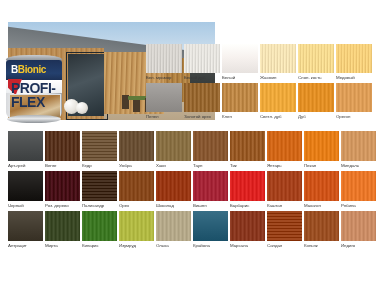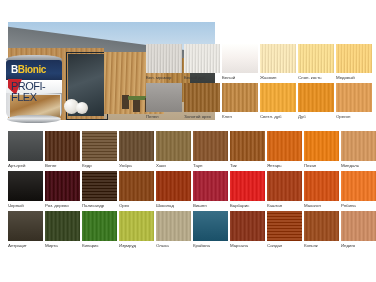--- a/index.html
+++ b/index.html
@@ -74,21 +74,21 @@
   .can-red{position:absolute;left:2px;top:19px;width:14px;height:16px;
     background:#c8232c;
     clip-path:polygon(0 0,100% 0,55% 100%,0 55%);}
   .can-photo{position:absolute;left:3px;top:34px;width:50px;height:24px;
     background:linear-gradient(160deg,#caa46d 0%,#a8763c 40%,#d9c39c 70%,#8e6a3c 100%);
     border:1px solid #dfe1e3;}
   .can-brand{position:absolute;left:5px;top:5px;color:#f6c62a;
     font-size:10px;font-weight:bold;letter-spacing:-.4px;line-height:1;}
   .can-brand .w{color:#ffffff;}
   .can-prof{position:absolute;left:5px;top:21px;color:#1d3157;
-    font-size:11px;font-weight:normal;letter-spacing:-.5px;line-height:1;}
+    font-size:14px;font-weight:bold;letter-spacing:-.5px;line-height:1;}
   .can-base{position:absolute;left:1px;top:60px;width:54px;height:8px;
     border-radius:50%/55%;
     background:linear-gradient(180deg,#aeb2b6,#e6e8ea 45%,#8d9297);}
 
   
   .grid{position:absolute;display:grid;}
   .cell{position:relative;}
   .lbl{
     font-size:4.4px;line-height:5px;color:#3a3a3a;
     white-space:nowrap;overflow:hidden;

